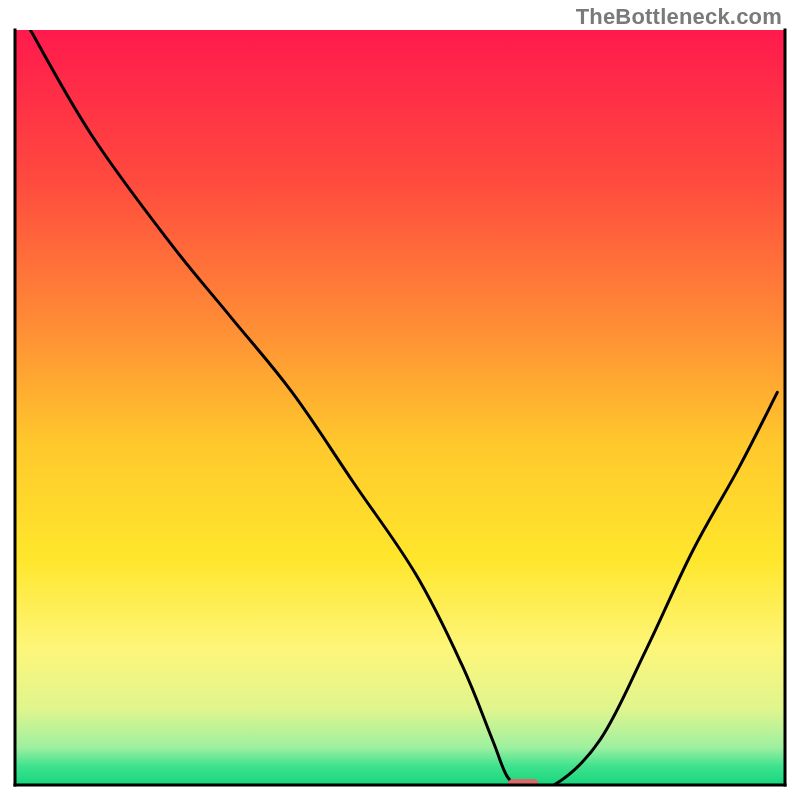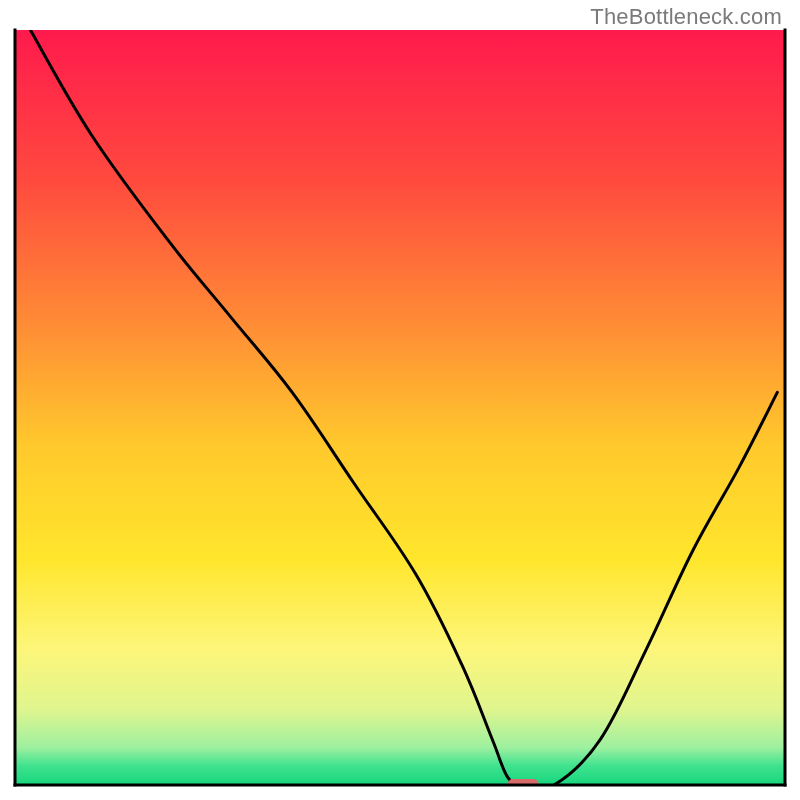--- a/index.html
+++ b/index.html
@@ -16,21 +16,21 @@
     width: 800px;
     height: 800px;
   }
   .watermark {
     position: absolute;
     top: 4px;
     right: 18px;
     color: #7a7a7a;
     font-size: 22px;
     letter-spacing: 0.2px;
-    font-weight: 400;
+    font-weight: 700;
     z-index: 5;
   }
   svg {
     display: block;
   }
 </style>
 </head>
 <body>
 
 <div class="chart-container">

